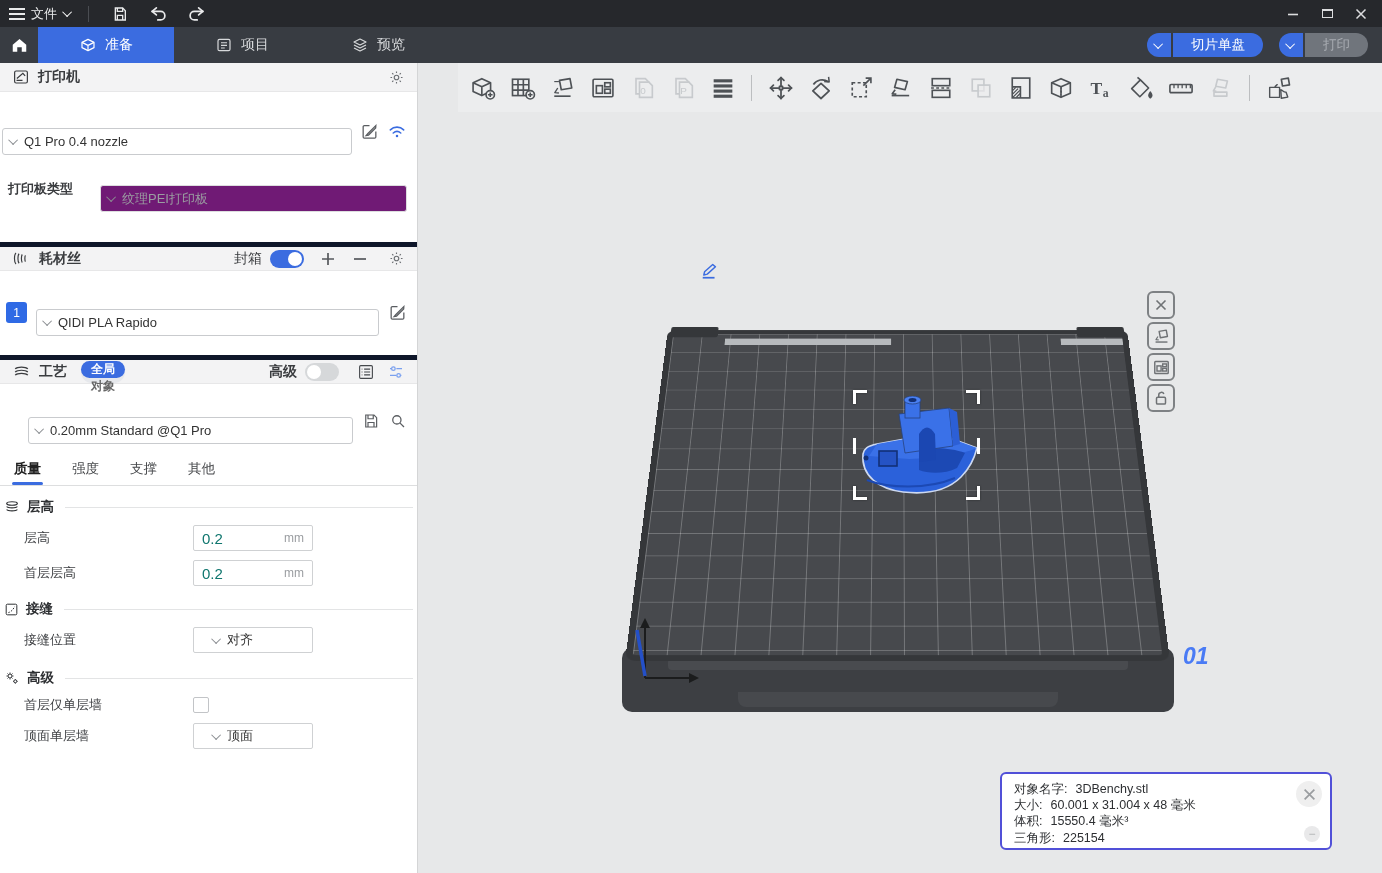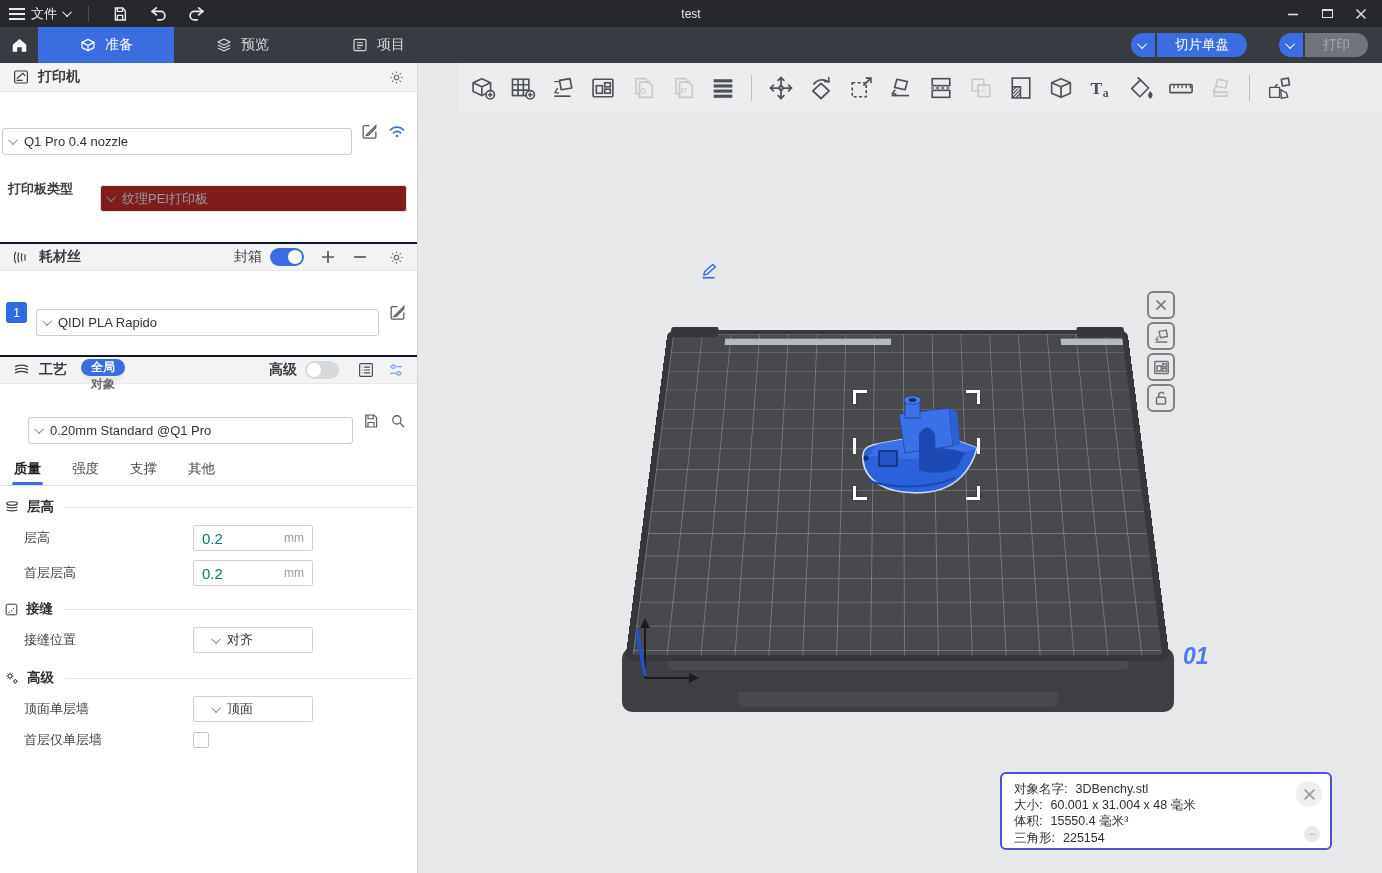--- a/index.html
+++ b/index.html
@@ -18,44 +18,44 @@
   .winbtn { width:30px; height:22px; display:flex; align-items:center; justify-content:center; color:#dcdddf; }
   .maxbox { width:11px; height:9px; border:1.3px solid #dcdddf; border-top-width:2.5px; }
 
   
   .navbar { position:absolute; left:0; top:27px; width:100%; height:36px; background:#383c42;
     display:flex; align-items:stretch; }
   .home-btn { width:38px; display:flex; align-items:center; justify-content:center; }
   .nav-tab { width:136px; display:flex; align-items:center; justify-content:center; gap:8px;
     color:#d7d9db; font-size:14px; }
   .nav-tab.active { background:#3b6ce0; color:#fff;text-align:center; }
-  .nav-right { margin-left:auto; display:flex; align-items:center; gap:32px; padding-right:14px; }
+  .nav-right { margin-left:auto; display:flex; align-items:center; gap:16px; padding-right:14px; }
   .split-btn { display:flex; align-items:stretch; height:24px; border-radius:12px; overflow:hidden; }
   .split-chev { width:26px; background:#3b6ce0; display:flex; align-items:center; justify-content:center; border-right:2px solid #383c42; }
   .split-main { padding:0 18px; display:flex; align-items:center; font-size:13.5px; color:#fff; background:#3b6ce0; }
   .split-main.disabled { background:#70757c; color:#a8acb2; }
 
   
   .chev { display:inline-block; width:7px; height:7px; border-left:1.5px solid #8a8d91;
     border-bottom:1.5px solid #8a8d91; transform:rotate(-45deg) translateY(-2px); }
   .chev.white { border-color:#fff; }
   .switch { width:34px; height:18px; border-radius:9px; position:relative; }
   .switch .knob { position:absolute; top:2px; width:14px; height:14px; border-radius:50%; background:#fff; }
   .switch.on { background:#3b6ce0; } .switch.on .knob { right:2px; }
   .switch.off { background:#d6d8da; } .switch.off .knob { left:2px; }
 
   
   .sidepanel { position:absolute; left:0; top:63px; width:418px; height:810px; background:#fff;
     border-right:1px solid #d4d5d6; }
-  .sec-head { height:29px; background:#f3f3f4; border-top:2px solid #0f172a; border-bottom:1px solid #e7e7e8;
+  .sec-head { height:29px; background:#f3f3f4; border-top:5px solid #0f172a; border-bottom:1px solid #e7e7e8;
     display:flex; align-items:center; gap:8px; padding:0 12px; font-size:14px; font-weight:bold; color:#3a3c3f; }
   .sec-head .grow { flex:1; }
   .combo { height:27px; border:1px solid #c9cbce; border-radius:3px; background:#fff;
     display:flex; align-items:center; gap:6px; padding:0 8px; color:#333;margin-top:20px; }
-  .combo.gray { background:#7f1d1d; border-color:#dddedf; color:#9a9da1; }
+  .combo.gray { background:#701a75; border-color:#dddedf; color:#9a9da1; }
   .row { display:flex; align-items:center; }
   .num-input { width:120px; height:26px; border:1px solid #cfd1d3; border-radius:2px; display:flex;
     align-items:center; padding:0 8px; }
   .num-input input { border:0; outline:0; width:60px; font-size:15px; color:#0f766e; font-family:inherit; background:transparent; }
   .num-input .unit { margin-left:auto; color:#9a9da1; font-size:12px; }
   .seg-pill { height:22px; background:#e6e8ec; border-radius:11px; display:flex; align-items:center; font-size:12px; }
   .seg { padding:0 10px; height:22px; display:flex; align-items:center; border-radius:11px; color:#666; }
   .seg.active { background:#3b6ce0; color:#fff; }
   .ptab { font-size:13.5px; color:#45474a; padding-bottom:7px; position:relative; }
   .ptab.active { font-weight:bold; color:#222; }
@@ -150,21 +150,20 @@
             <path d="M3 7h12a6 6 0 0 1 0 12h-4"></path>
           </svg>
       </div>
       <div class="winbtn">
         <svg width="17" height="15" viewBox="0 0 24 20" fill="none" stroke="#e9eaeb" stroke-width="2.4" stroke-linecap="round" stroke-linejoin="round">
             <path d="m15 2 6 5-6 5"></path>
             <path d="M21 7H9a6 6 0 0 0 0 12h4"></path>
           </svg>
       </div>
     </div>
-    <div class="tb-title">test</div>
     <div class="wingroup">
       <div class="winbtn">
         <svg width="12" height="12" viewBox="0 0 12 12">
             <path d="M1 6.5h10" stroke="#dcdddf" stroke-width="1.6"></path>
           </svg>
       </div>
       <div class="winbtn">
           <span class="maxbox"></span>
         </div>
       <div class="winbtn">
@@ -182,32 +181,32 @@
         </svg>
     </div>
     <div class="nav-tab active">
       <svg width="18" height="18" viewBox="0 0 24 24" fill="none" stroke="#fff" stroke-width="1.6" stroke-linejoin="round">
           <path d="M4 8.5 12 4.5l8 4v7l-8 4-8-4z"></path>
           <path d="M4 8.5l8 4 8-4M12 12.5v7"></path>
         </svg>
       <span>准备</span>
     </div>
     <div class="nav-tab">
+      <svg width="18" height="18" viewBox="0 0 24 24" fill="none" stroke="#d7d9db" stroke-width="1.6">
+          <rect x="4" y="4.5" width="16" height="15" rx="2"></rect>
+          <path d="M8 9h8M8 12.5h8M8 16h5"></path>
+        </svg>
+      <span>项目</span>
+    </div>
+    <div class="nav-tab">
       <svg width="18" height="18" viewBox="0 0 24 24" fill="none" stroke="#d7d9db" stroke-width="1.6" stroke-linejoin="round">
           <path d="M4 8 12 4l8 4-8 4z"></path>
           <path d="m4 12 8 4 8-4M4 16l8 4 8-4"></path>
         </svg>
       <span>预览</span>
-    </div>
-    <div class="nav-tab">
-      <svg width="18" height="18" viewBox="0 0 24 24" fill="none" stroke="#d7d9db" stroke-width="1.6">
-          <rect x="4" y="4.5" width="16" height="15" rx="2"></rect>
-          <path d="M8 9h8M8 12.5h8M8 16h5"></path>
-        </svg>
-      <span>项目</span>
     </div>
     <div class="nav-right">
       <div class="split-btn">
         <div class="split-chev">
             <span class="chev white"></span>
           </div>
         <div class="split-main">切片单盘</div>
       </div>
       <div class="split-btn">
         <div class="split-chev">
@@ -378,29 +377,29 @@
       <svg width="16" height="16" viewBox="0 0 24 24" fill="none" stroke="#2e3033" stroke-width="1.5">
           <circle cx="9" cy="9" r="3"></circle>
           <path d="M9 3.8v1.7M9 12.5v1.7M3.8 9h1.7M12.5 9h1.7M5.3 5.3l1.2 1.2M11.5 11.5l1.2 1.2M12.7 5.3l-1.2 1.2M6.5 11.5l-1.2 1.2"></path>
           <circle cx="17" cy="17" r="2.2"></circle>
           <path d="M17 13.6v1.2M17 19.2v1.2M13.6 17h1.2M19.2 17h1.2"></path>
         </svg>
       <span>高级</span>
       <span class="rule"></span>
     </div>
     <div class="prow">
+      <span class="plabel">首层仅单层墙</span>
+      <span class="checkbox"></span>
+    </div>
+    <div class="prow">
       <span class="plabel">顶面单层墙</span>
       <div class="mini-sel">
         <span class="chev"></span>
         <span>顶面</span>
       </div>
-    </div>
-    <div class="prow">
-      <span class="plabel">首层仅单层墙</span>
-      <span class="checkbox"></span>
     </div>
   </div>
 
   <div class="viewport">
 
     <div class="vtoolbar">
       <div class="tbtn">
           <svg width="28" height="28" viewBox="0 0 24 24" fill="none" stroke="currentColor" stroke-width="1.4" stroke-linejoin="round">
             <path d="M3.5 7.5 11 4l7.5 3.5V15L11 18.5 3.5 15z"></path>
             <path d="M3.5 7.5 11 11l7.5-3.5M11 11v7.5"></path>

